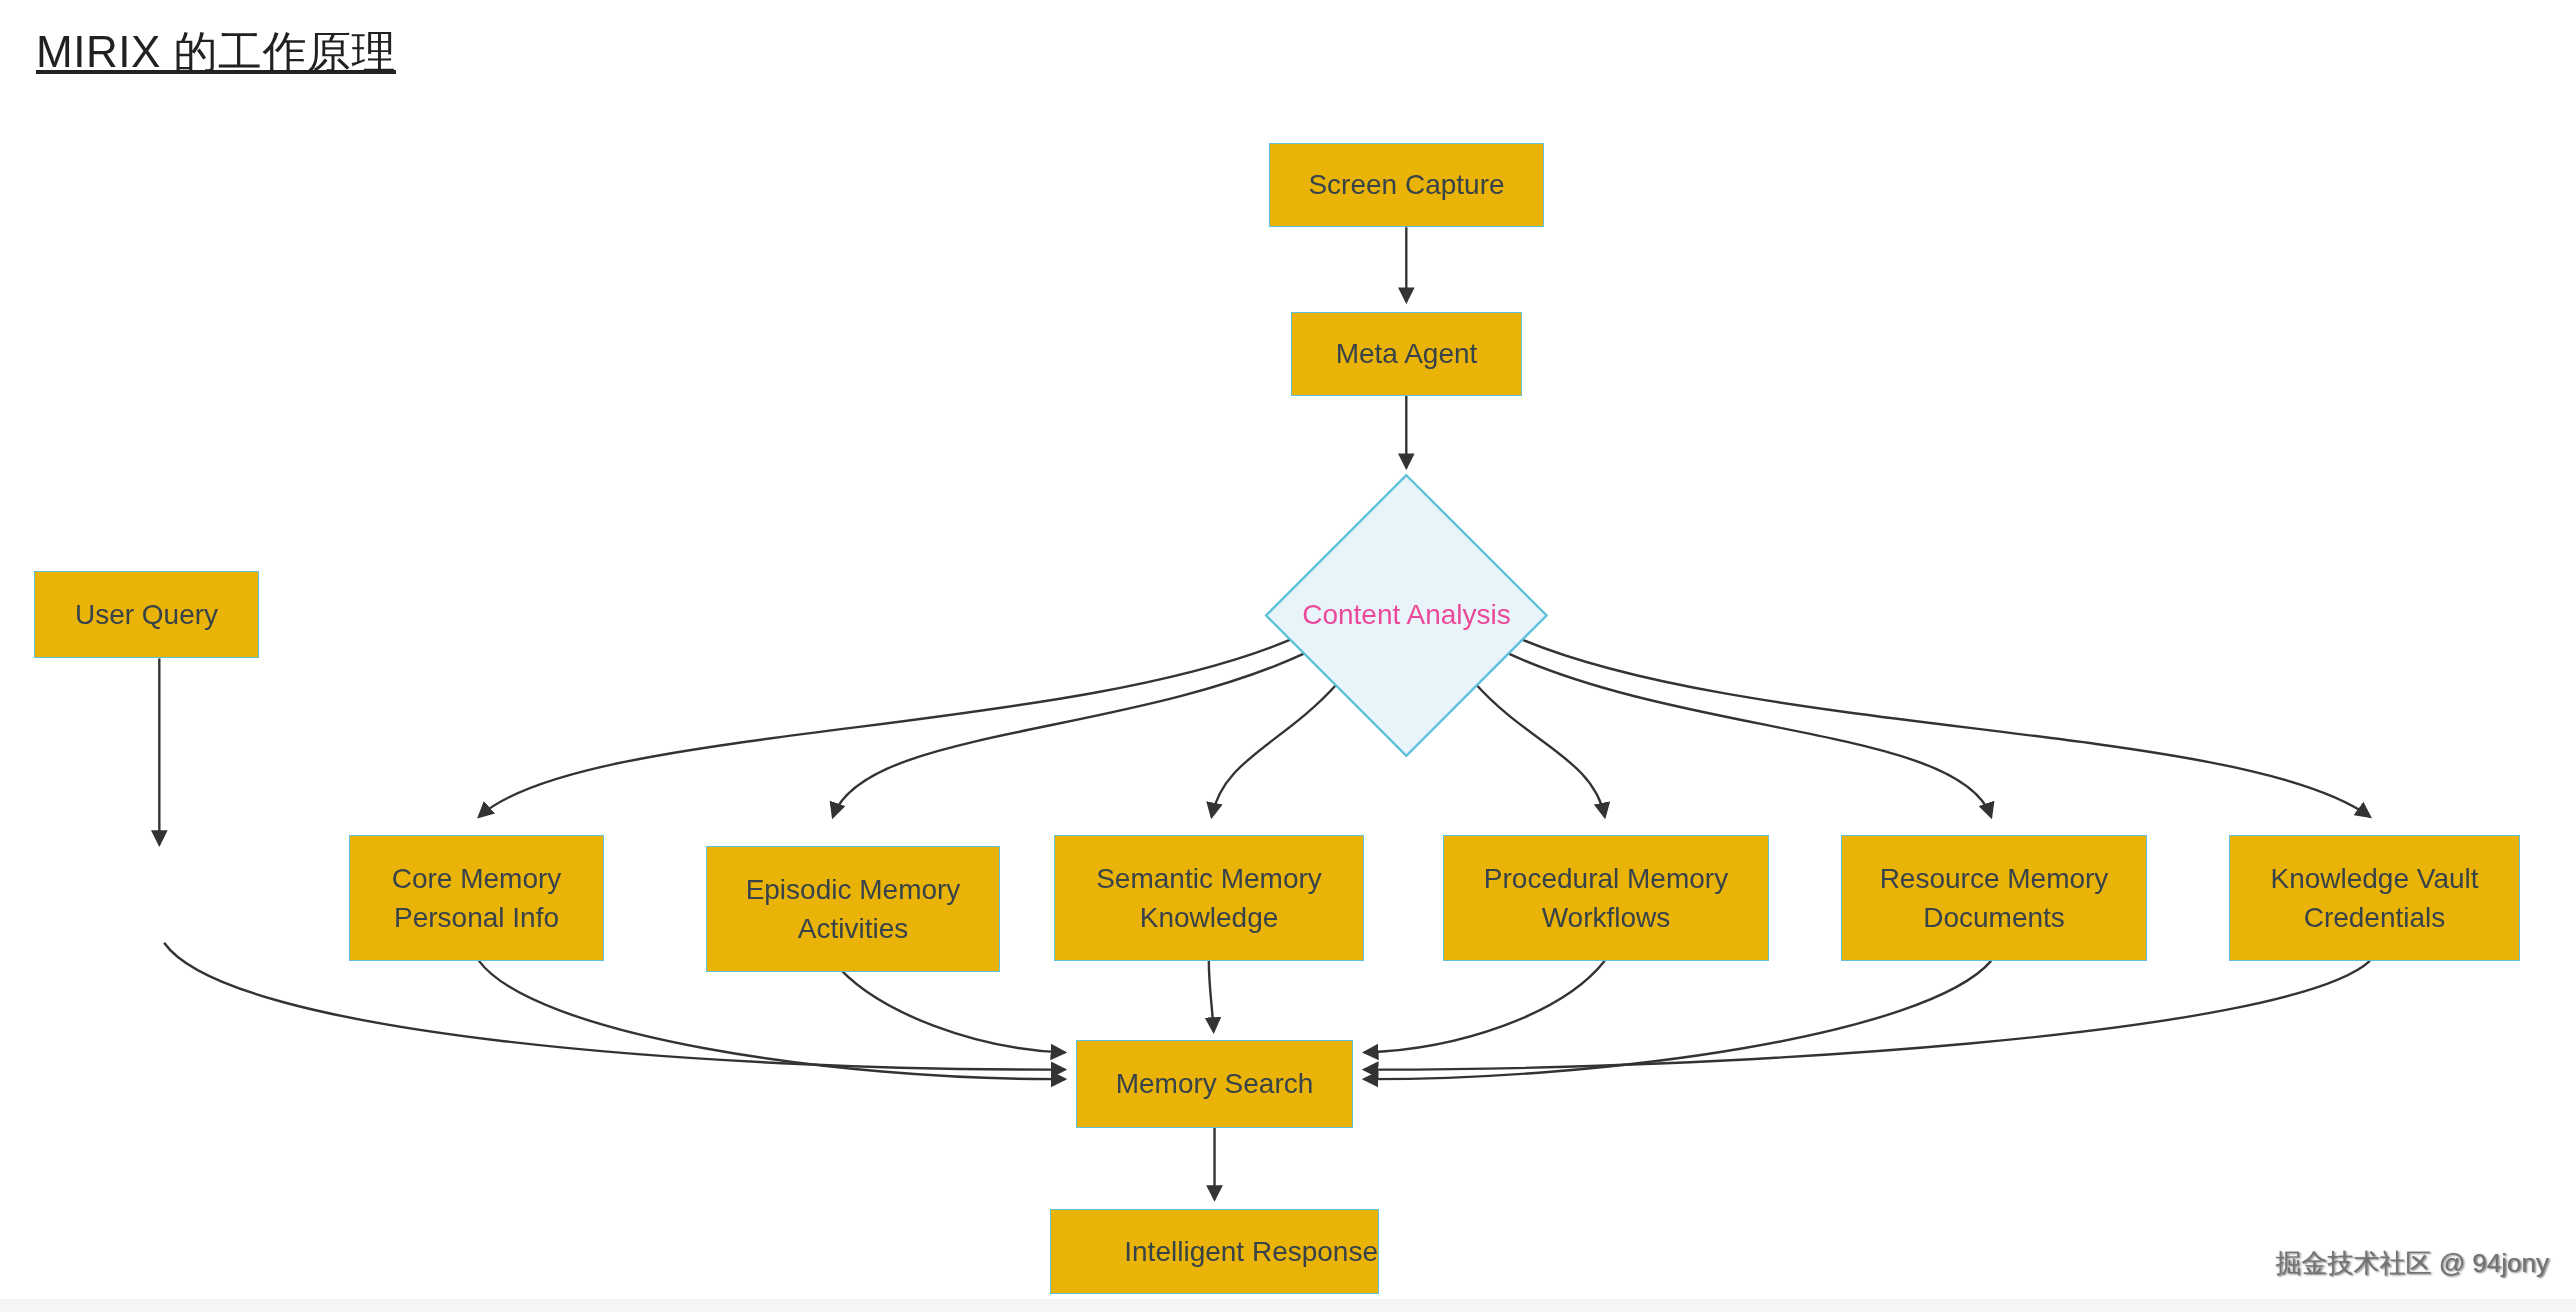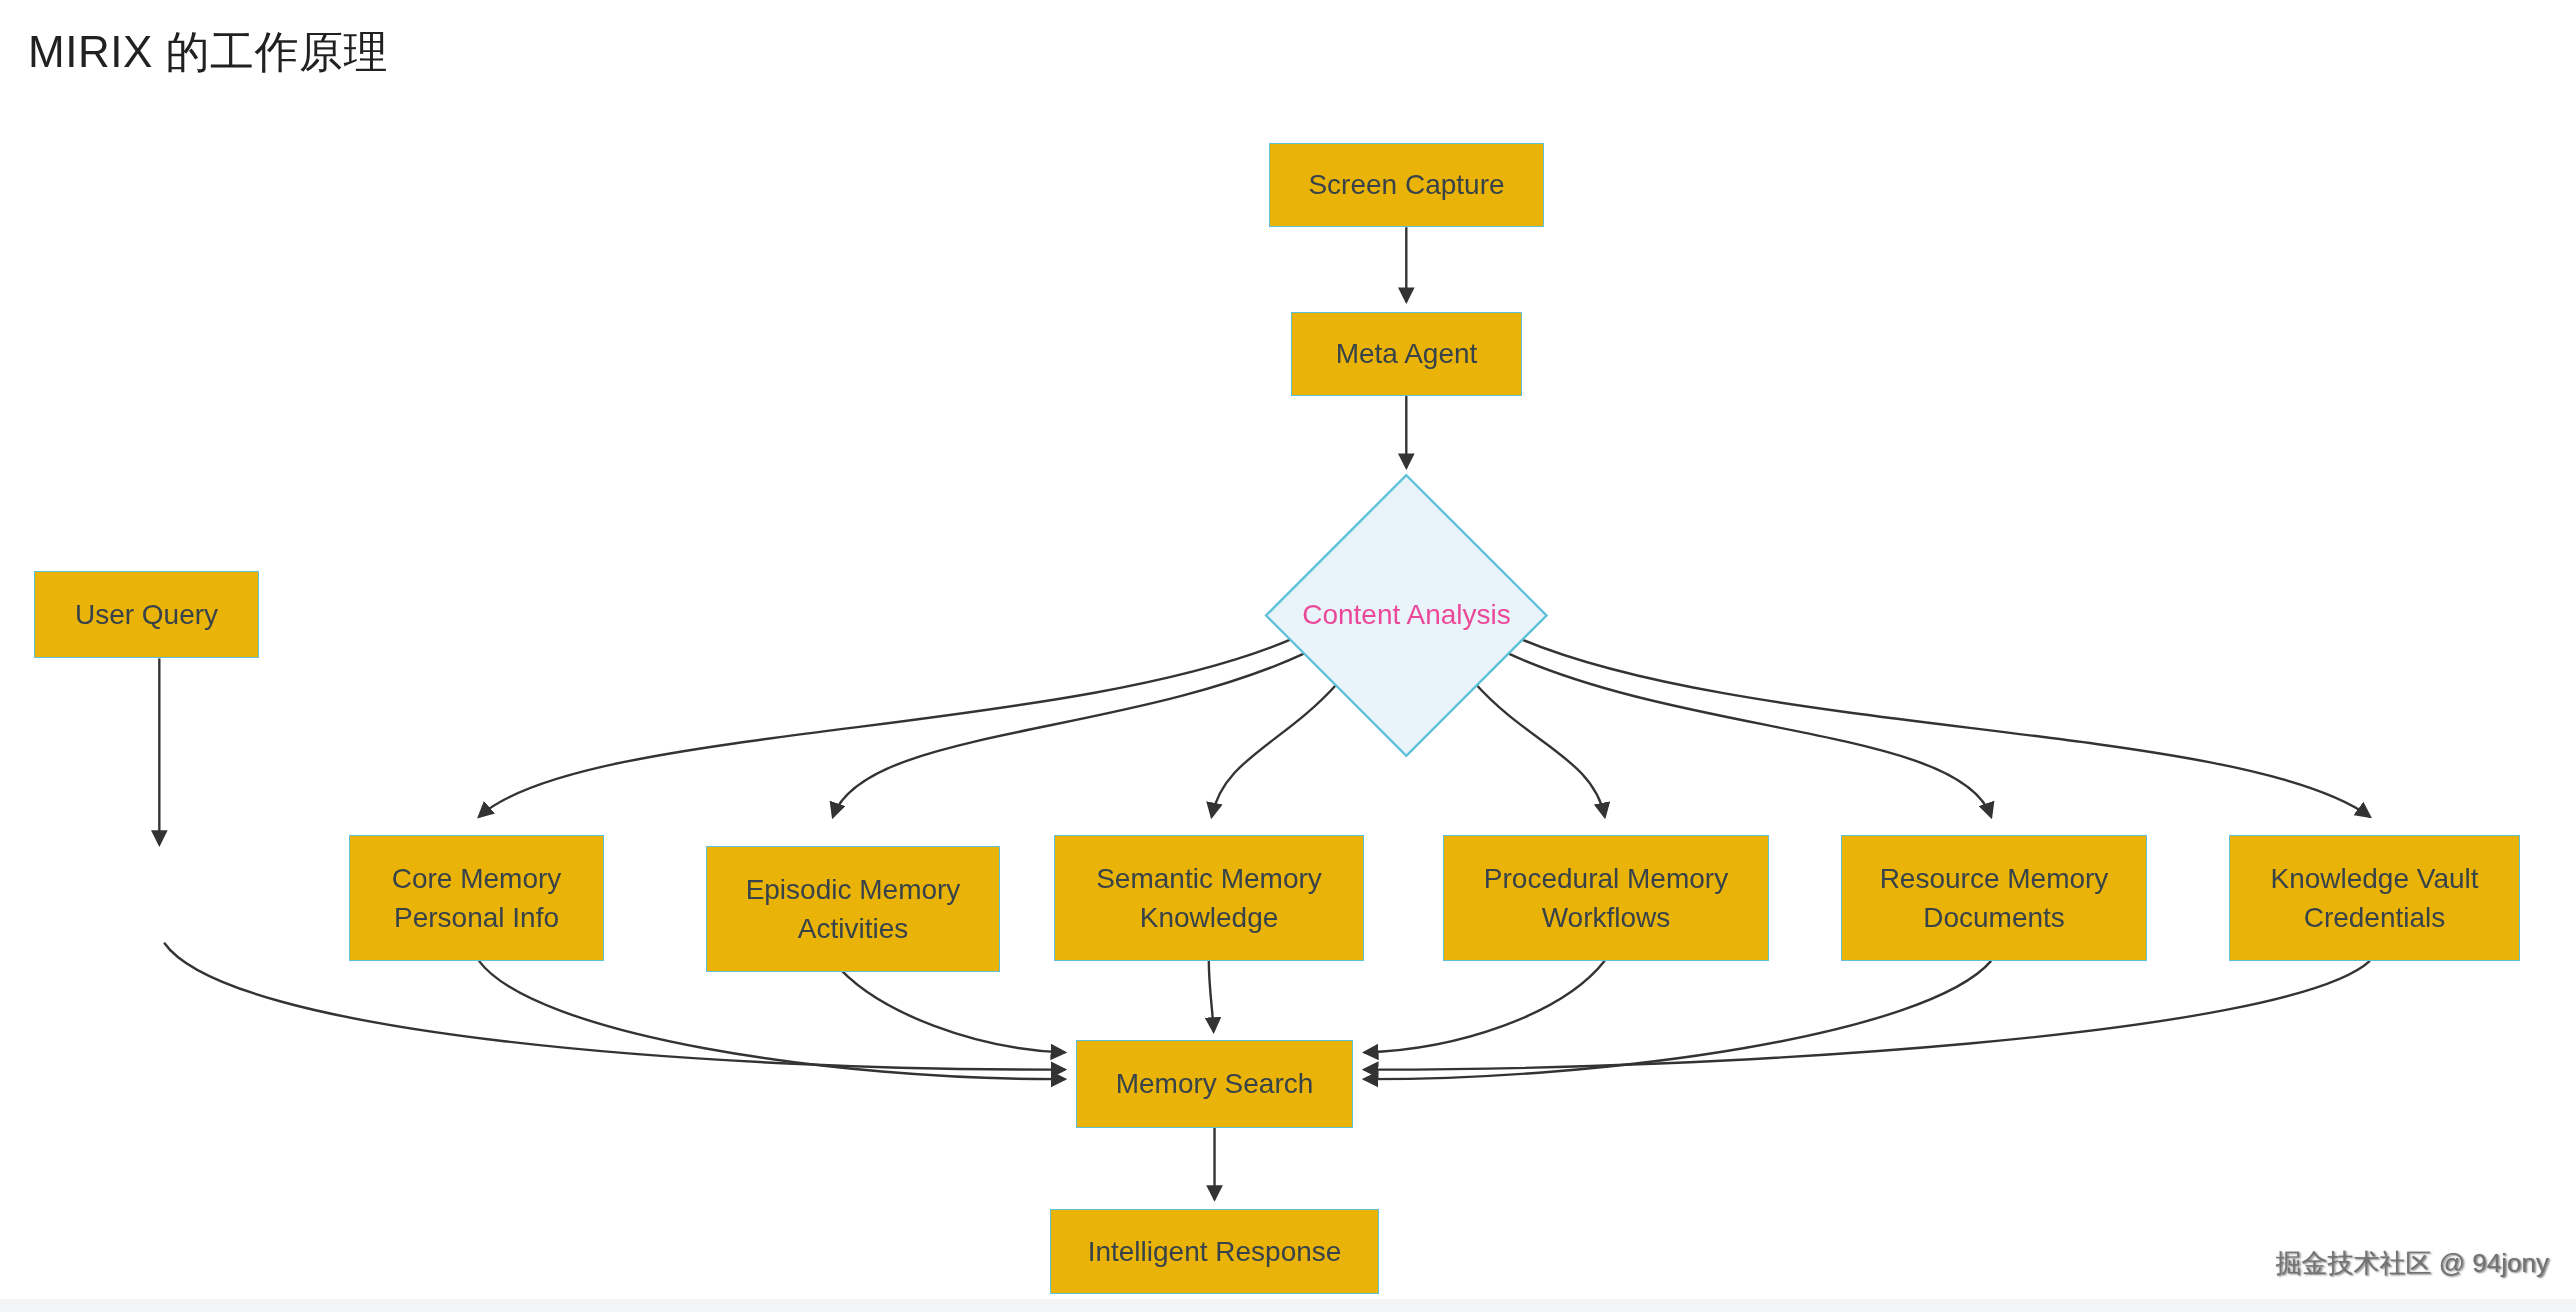--- a/index.html
+++ b/index.html
@@ -10,27 +10,28 @@
   }
   .stage {
     position: relative;
     width: 2576px;
     height: 1313px;
     background: #ffffff;
     overflow: hidden;
   }
   .diagram-title {
     position: absolute;
-    left: 28px;
+    left: 36px;
     top: 23px;
     font-size: 44px;
     font-weight: 300;
     letter-spacing: 0.5px;
     color: #212121;
     white-space: nowrap;
+    text-decoration: underline;
   }
   svg.edges {
     position: absolute;
     left: 0;
     top: 0;
     width: 2576px;
     height: 1313px;
   }
   .node {
     position: absolute;
@@ -64,21 +65,21 @@
   .n-meta     { left: 1291px; top: 312px;  width: 231px; height: 84px;  }
   .n-userq    { left: 34px;   top: 571px;  width: 225px; height: 87px;  }
   .n-chat     { left: 46px;   top: 854px;  width: 227px; height: 89px;  }
   .n-core     { left: 349px;  top: 835px;  width: 255px; height: 126px; }
   .n-episodic { left: 706px;  top: 835px;  width: 294px; height: 126px; margin-top: 11px; }
   .n-semantic { left: 1054px; top: 835px;  width: 310px; height: 126px; }
   .n-proc     { left: 1443px; top: 835px;  width: 326px; height: 126px; }
   .n-resource { left: 1841px; top: 835px;  width: 306px; height: 126px; }
   .n-vault    { left: 2229px; top: 835px;  width: 291px; height: 126px; }
   .n-msearch  { left: 1076px; top: 1040px; width: 277px; height: 88px;  }
-  .n-intresp  { left: 1050px; top: 1209px; width: 329px; height: 85px;  }
+  .n-intresp  { left: 1050px; top: 1209px; width: 329px; height: 85px; align-items: flex-end;  }
   .watermark {
     position: absolute;
     right: 27px;
     top: 1246px;
     font-size: 26px;
     color: #737373;
     text-shadow: 1.4px 1.4px 1.9px rgba(60,60,60,0.65), 0 0 1px rgba(120,120,120,0.5);
     white-space: nowrap;
   }
   .bottom-strip {

